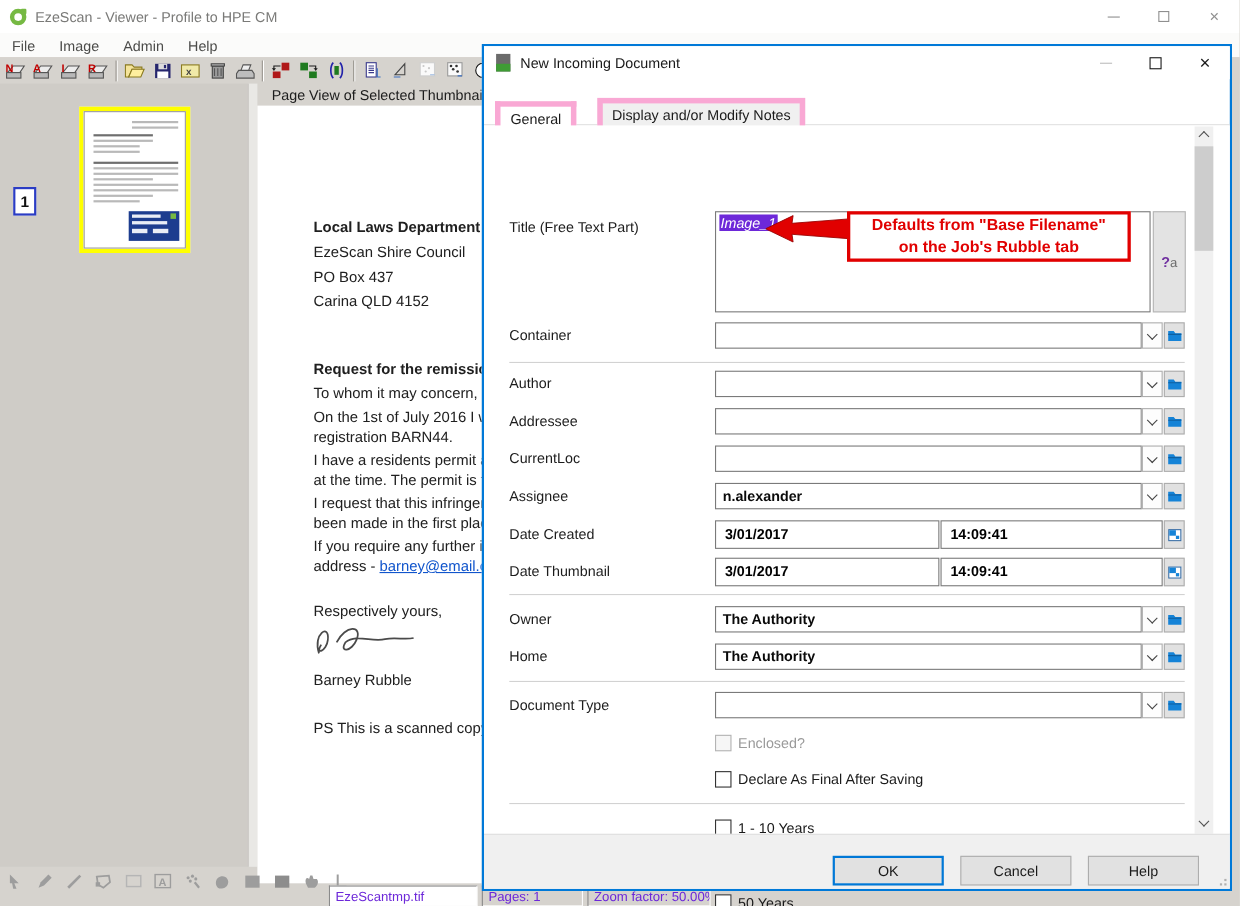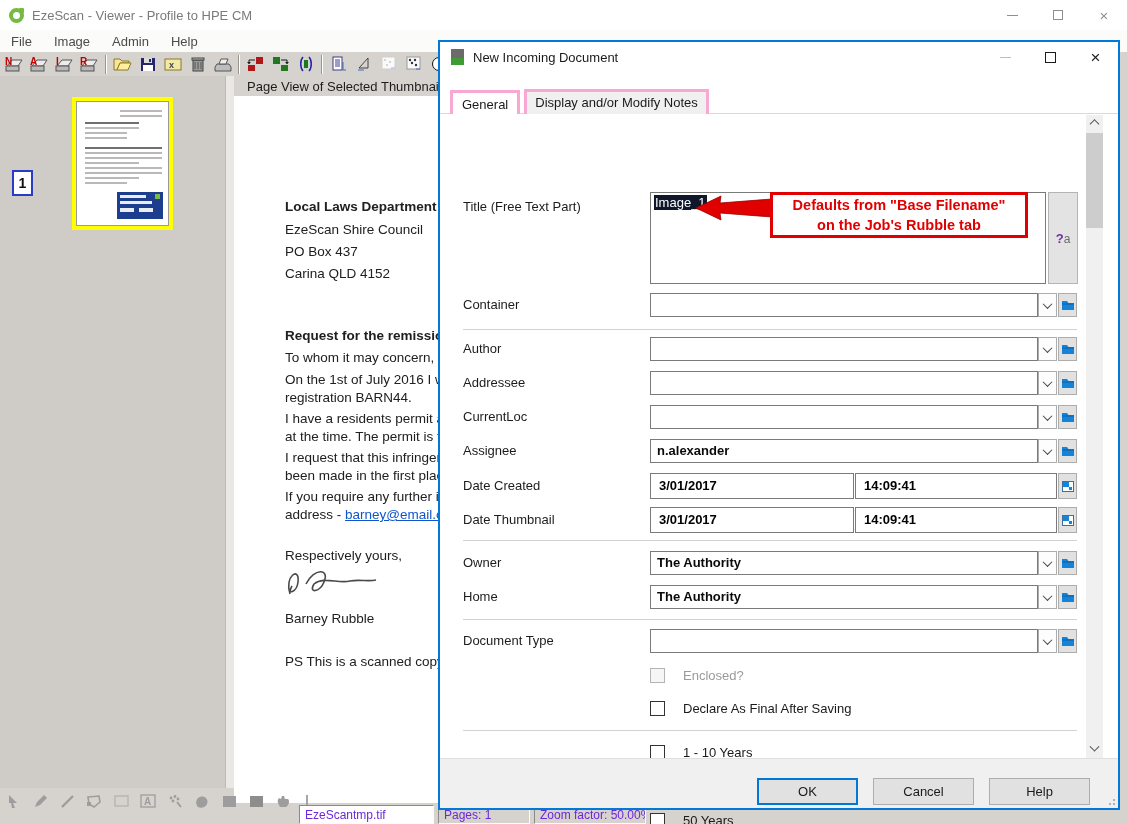--- a/index.html
+++ b/index.html
@@ -57,28 +57,28 @@
   .dlg-icon { width:13px; height:16px; background:#6b6b6b; margin:0 9px 0 11px; position:relative; }
   .dlg-icon::after { content:""; position:absolute; left:0; bottom:0; width:13px; height:7px; background:#3f9c35; }
   .dlg-title { font-size:13px; color:#1a1a1a; }
   .dlg-controls { position:absolute; right:0; top:0; display:flex; }
   .dwc { width:45px; height:30px; display:flex; align-items:center; justify-content:center; }
   .dwc-min i { display:block; width:11px; height:1px; background:#bdbdbd; }
   .dwc-max i { display:block; width:11px; height:11px; border:1px solid #1a1a1a; }
   .dwc-close i { font-style:normal; font-size:17px; color:#1a1a1a; line-height:1; }
 
   .tabs { position:absolute; left:10px; top:47px; display:flex; align-items:flex-end; }
-  .tab { font-size:13px; color:#1a1a1a; border:3px solid #f9a8d4; background:#f0f0f0; padding:3px 8px 4px 8px; margin-right:4px; }
+  .tab { font-size:13px; color:#1a1a1a; border:5px solid #f9a8d4; background:#f0f0f0; padding:3px 8px 4px 8px; margin-right:19px; }
   .tab.active { background:#ffffff; border-bottom:1px solid #ffffff; padding:4px 9px 5px 9px; position:relative; top:1px; }
   .tabline { position:absolute; left:0; top:71px; width:678px; border-top:1px solid #d9d9d9; }
 
   .dlg-content { position:absolute; left:0; top:72px; width:678px; height:644px; background:#ffffff; }
   .f-label { position:absolute; left:23px; font-size:13px; color:#1c1c1c; white-space:nowrap; }
   .t-area { position:absolute; left:210px; top:78px; width:396px; height:92px; border:1px solid #7a7a7a; background:#ffffff; font-size:13px; padding:2px 3px; }
-  .sel { background:#0f172a; color:#ffffff; padding:0 1px; }
+  .sel { background:#6d28d9; color:#ffffff; padding:0 1px;font-style:italic; }
   .qa-btn { position:absolute; left:608px; top:78px; width:30px; height:92px; background:#e3e3e3; border:1px solid #b5b5b5; display:flex; align-items:center; justify-content:center; font-size:12px; }
   .qa-btn b { color:#7030a0; font-size:13px; }
   .qa-btn span { color:#6b6b6b; }
 
   .callout { position:absolute; left:330px; top:78px; width:258px; height:46px; border:3px solid #e10000; background:#ffffff; display:flex; flex-direction:column; align-items:center; justify-content:center; }
   .callout div { font-size:14.5px; font-weight:bold; color:#e10000; line-height:20px; white-space:nowrap; }
   .callout-arrow { position:absolute; left:256px; top:80px; }
 
   .combo-input { position:absolute; left:210px; width:388px; height:24px; border:1px solid #7a7a7a; background:#ffffff; font-size:13px; font-weight:bold; color:#0a0a0a; padding:3px 4px 0 6px; white-space:nowrap; overflow:hidden; }
   .drop-btn { position:absolute; left:598px; width:19px; height:24px; border:1px solid #adadad; background:#fdfdfd; display:flex; align-items:center; justify-content:center; }
@@ -86,21 +86,21 @@
   .aux-btn { position:absolute; left:618px; width:19px; height:24px; border:1px solid #adadad; background:#e1e1e1; display:flex; align-items:center; justify-content:center; }
   .date-input { position:absolute; left:210px; width:204px; height:26px; border:1px solid #7a7a7a; background:#ffffff; font-size:13px; font-weight:bold; padding:4px 0 0 8px; }
   .time-input { position:absolute; left:415px; width:202px; height:26px; border:1px solid #7a7a7a; background:#ffffff; font-size:13px; font-weight:bold; padding:4px 0 0 8px; }
   .cal-btn { position:absolute; left:618px; width:19px; height:26px; border:1px solid #adadad; background:#e1e1e1; display:flex; align-items:center; justify-content:center; }
   .cal-ico { width:12px; height:11px; border:1px solid #3a6ea5; background:#fff; position:relative; }
   .cal-ico::after { content:""; position:absolute; left:0; top:0; width:6px; height:5px; background:#1583d7; }
   .cal-ico::before { content:""; position:absolute; right:1px; bottom:1px; width:3px; height:3px; background:#1583d7; }
 
   .fsep { position:absolute; left:23px; width:614px; border-top:1px solid #d2d2d2; }
 
-  .cb-row { position:absolute; left:210px; display:flex; align-items:center;gap:12px; }
+  .cb-row { position:absolute; left:210px; display:flex; align-items:center; }
   .cb { width:15px; height:15px; border:1px solid #333333; background:#ffffff; margin-right:6px; }
   .cb-row span { font-size:13px; color:#1a1a1a; white-space:nowrap; }
   .cb-row.disabled .cb { border-color:#b4b4b4; background:#f6f6f6; }
   .cb-row.disabled span { color:#9a9a9a; }
 
   .dlg-scroll { position:absolute; left:646px; top:73px; width:17px; height:643px; background:#f0f0f0; }
   .scr-btn { position:absolute; left:0; width:17px; height:17px; display:flex; align-items:center; justify-content:center; }
   .chev-up { width:7px; height:7px; border-left:1.6px solid #505050; border-top:1.6px solid #505050; transform:rotate(45deg) translate(-1px,-1px); margin-top:3px; }
   .chev-dn { width:7px; height:7px; border-right:1.6px solid #505050; border-bottom:1.6px solid #505050; transform:rotate(45deg) translate(-2px,-2px); }
   .scr-thumb { position:absolute; left:0; top:18px; width:17px; height:95px; background:#cdcdcd; }

